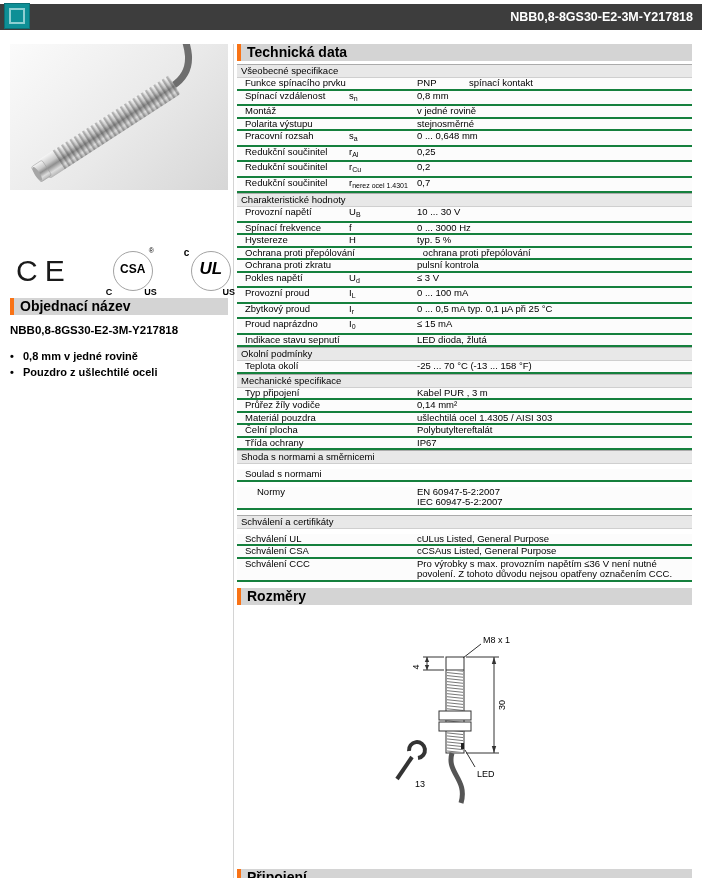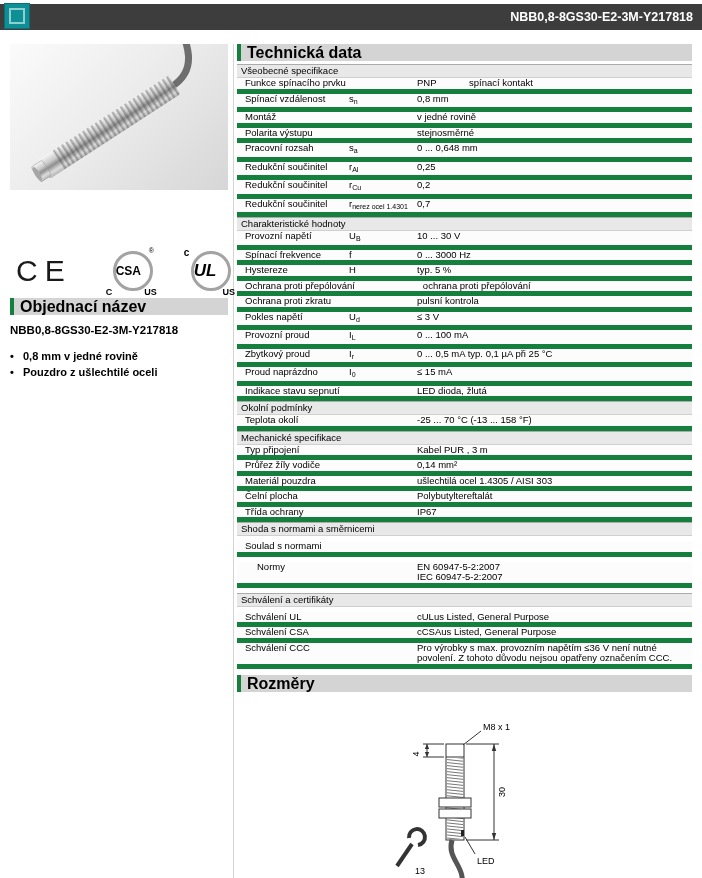--- a/index.html
+++ b/index.html
@@ -10,40 +10,40 @@
   .topbar .title{position:absolute;left:37px;top:0;line-height:26px;color:#fff;font-size:12.5px;font-weight:bold}
   .topbar .pn{position:absolute;right:9px;top:0;line-height:26px;color:#fff;font-size:12.5px;font-weight:bold}
   .brandicon{position:absolute;left:4px;top:3px;width:26px;height:26px;background:#0e8f96;border:1px solid #0b7076;z-index:2}
   .brandicon .inner{position:absolute;left:4px;top:4px;right:4px;bottom:4px;border:2px solid #8ecfd2}
   
   .leftcol{position:absolute;left:10px;top:44px;width:218px}
   .photo{width:218px;height:146px;background:linear-gradient(135deg,#fbfbfb 0%,#e9e9e9 55%,#d6d6d6 100%);overflow:hidden}
   .marks{margin-top:54px;height:54px;display:flex;align-items:center;gap:38px;padding-left:6px}
   .ce{font-size:30px;letter-spacing:7px;color:#1a1a1a}
   .mark{position:relative;width:46px;height:48px}
-  .mark .circ{position:absolute;left:3px;top:4px;width:40px;height:40px;border:3px solid #a3a3a3;border-radius:50%;
-    line-height:34px;font-weight:bold;font-size:12px}
+  .mark .circ{position:absolute;left:3px;top:4px;width:40px;height:40px;border:1px solid #a3a3a3;border-radius:50%;
+    text-align:center;line-height:34px;font-weight:bold;font-size:12px}
   .mark .tl{position:absolute;left:-4px;top:0;font-size:10px;font-weight:bold}
   .mark .tr{position:absolute;right:-4px;top:0;font-size:7px}
   .mark .bl{position:absolute;left:-4px;bottom:-2px;font-size:9px;font-weight:bold}
   .mark .br{position:absolute;right:-7px;bottom:-2px;font-size:9px;font-weight:bold}
   .ul .circ{font-style:italic;font-size:17px}
   
-  .bar{height:17px;background:#d4d4d4;border-left:4px solid #15803d;font-weight:bold;
-    font-size:16px;line-height:17px;padding-left:6px}
+  .bar{height:17px;background:#d4d4d4;border-left:4px solid #f97316;font-weight:bold;
+    font-size:14px;line-height:17px;padding-left:6px}
   .orderbar{margin-top:0}
   .ordernum{margin-top:9px;font-weight:bold;font-size:11.5px}
   .bullets{margin-top:12px}
   .bullet{display:flex;font-size:11px;font-weight:bold;line-height:16px}
   .bullet .dot{width:13px}
   .divider{position:absolute;left:233px;top:44px;width:1px;height:834px;background:#d4d4d4}
   
   .rightcol{position:absolute;left:237px;top:44px;width:455px}
   .table{margin-top:3px;font-size:9.5px}
-  .trow{display:flex;align-items:flex-start;line-height:10.5px;border-bottom:5px solid #15803d;background:#fcfcfc}
+  .trow{display:flex;align-items:flex-start;line-height:10.5px;border-bottom:2px solid #15803d;background:#fcfcfc}
   .trow.section{display:block;font-weight:normal;line-height:12px;background:#e8e8e8;
     border-top:1px solid #ababab;border-bottom:1px solid #cfcfcf;padding-left:4px}
   .trow.spacer{height:5px;border-bottom:none;background:transparent}
   .tlabel{flex:0 0 112px;padding-left:8px;white-space:nowrap;overflow:visible}
   .trow.indent2 .tlabel{padding-left:20px}
   .tsym{flex:0 0 68px;white-space:nowrap}
   .tval{flex:1;padding-right:4px}
   .tval .v1{display:inline-block;min-width:52px}
   sub{font-size:7px;vertical-align:-2px}
   .secbar{margin-top:6px}

